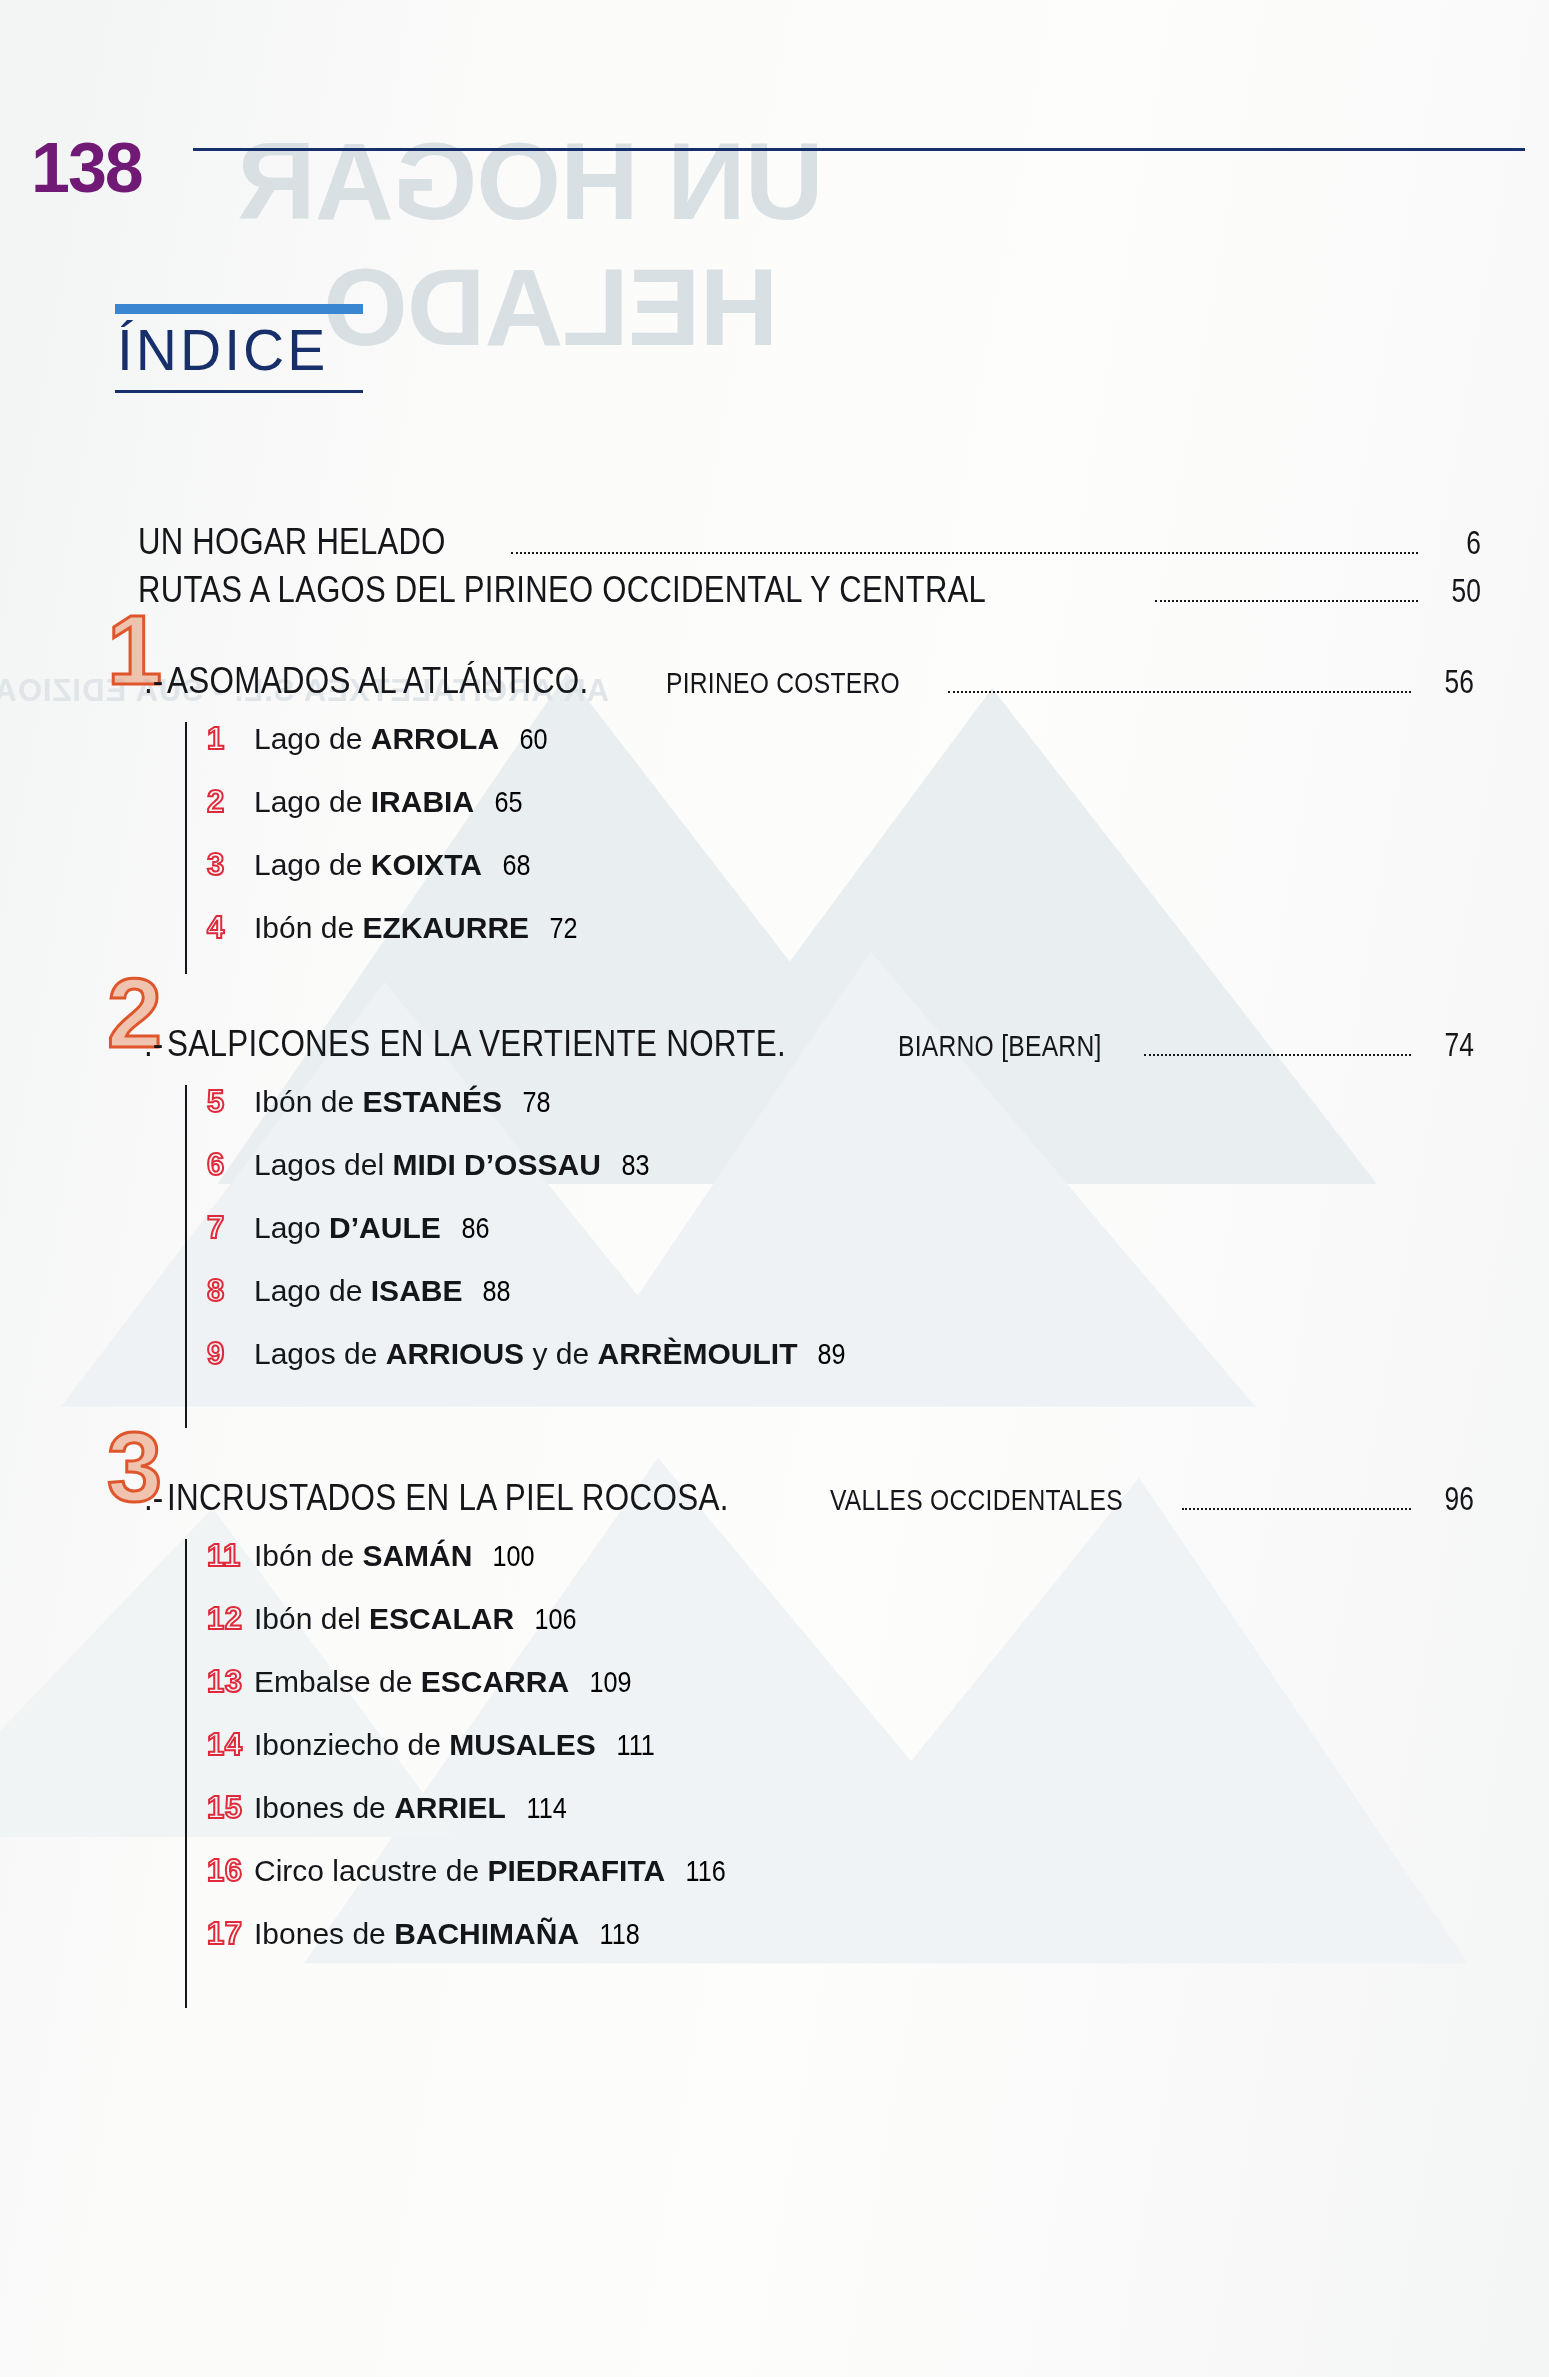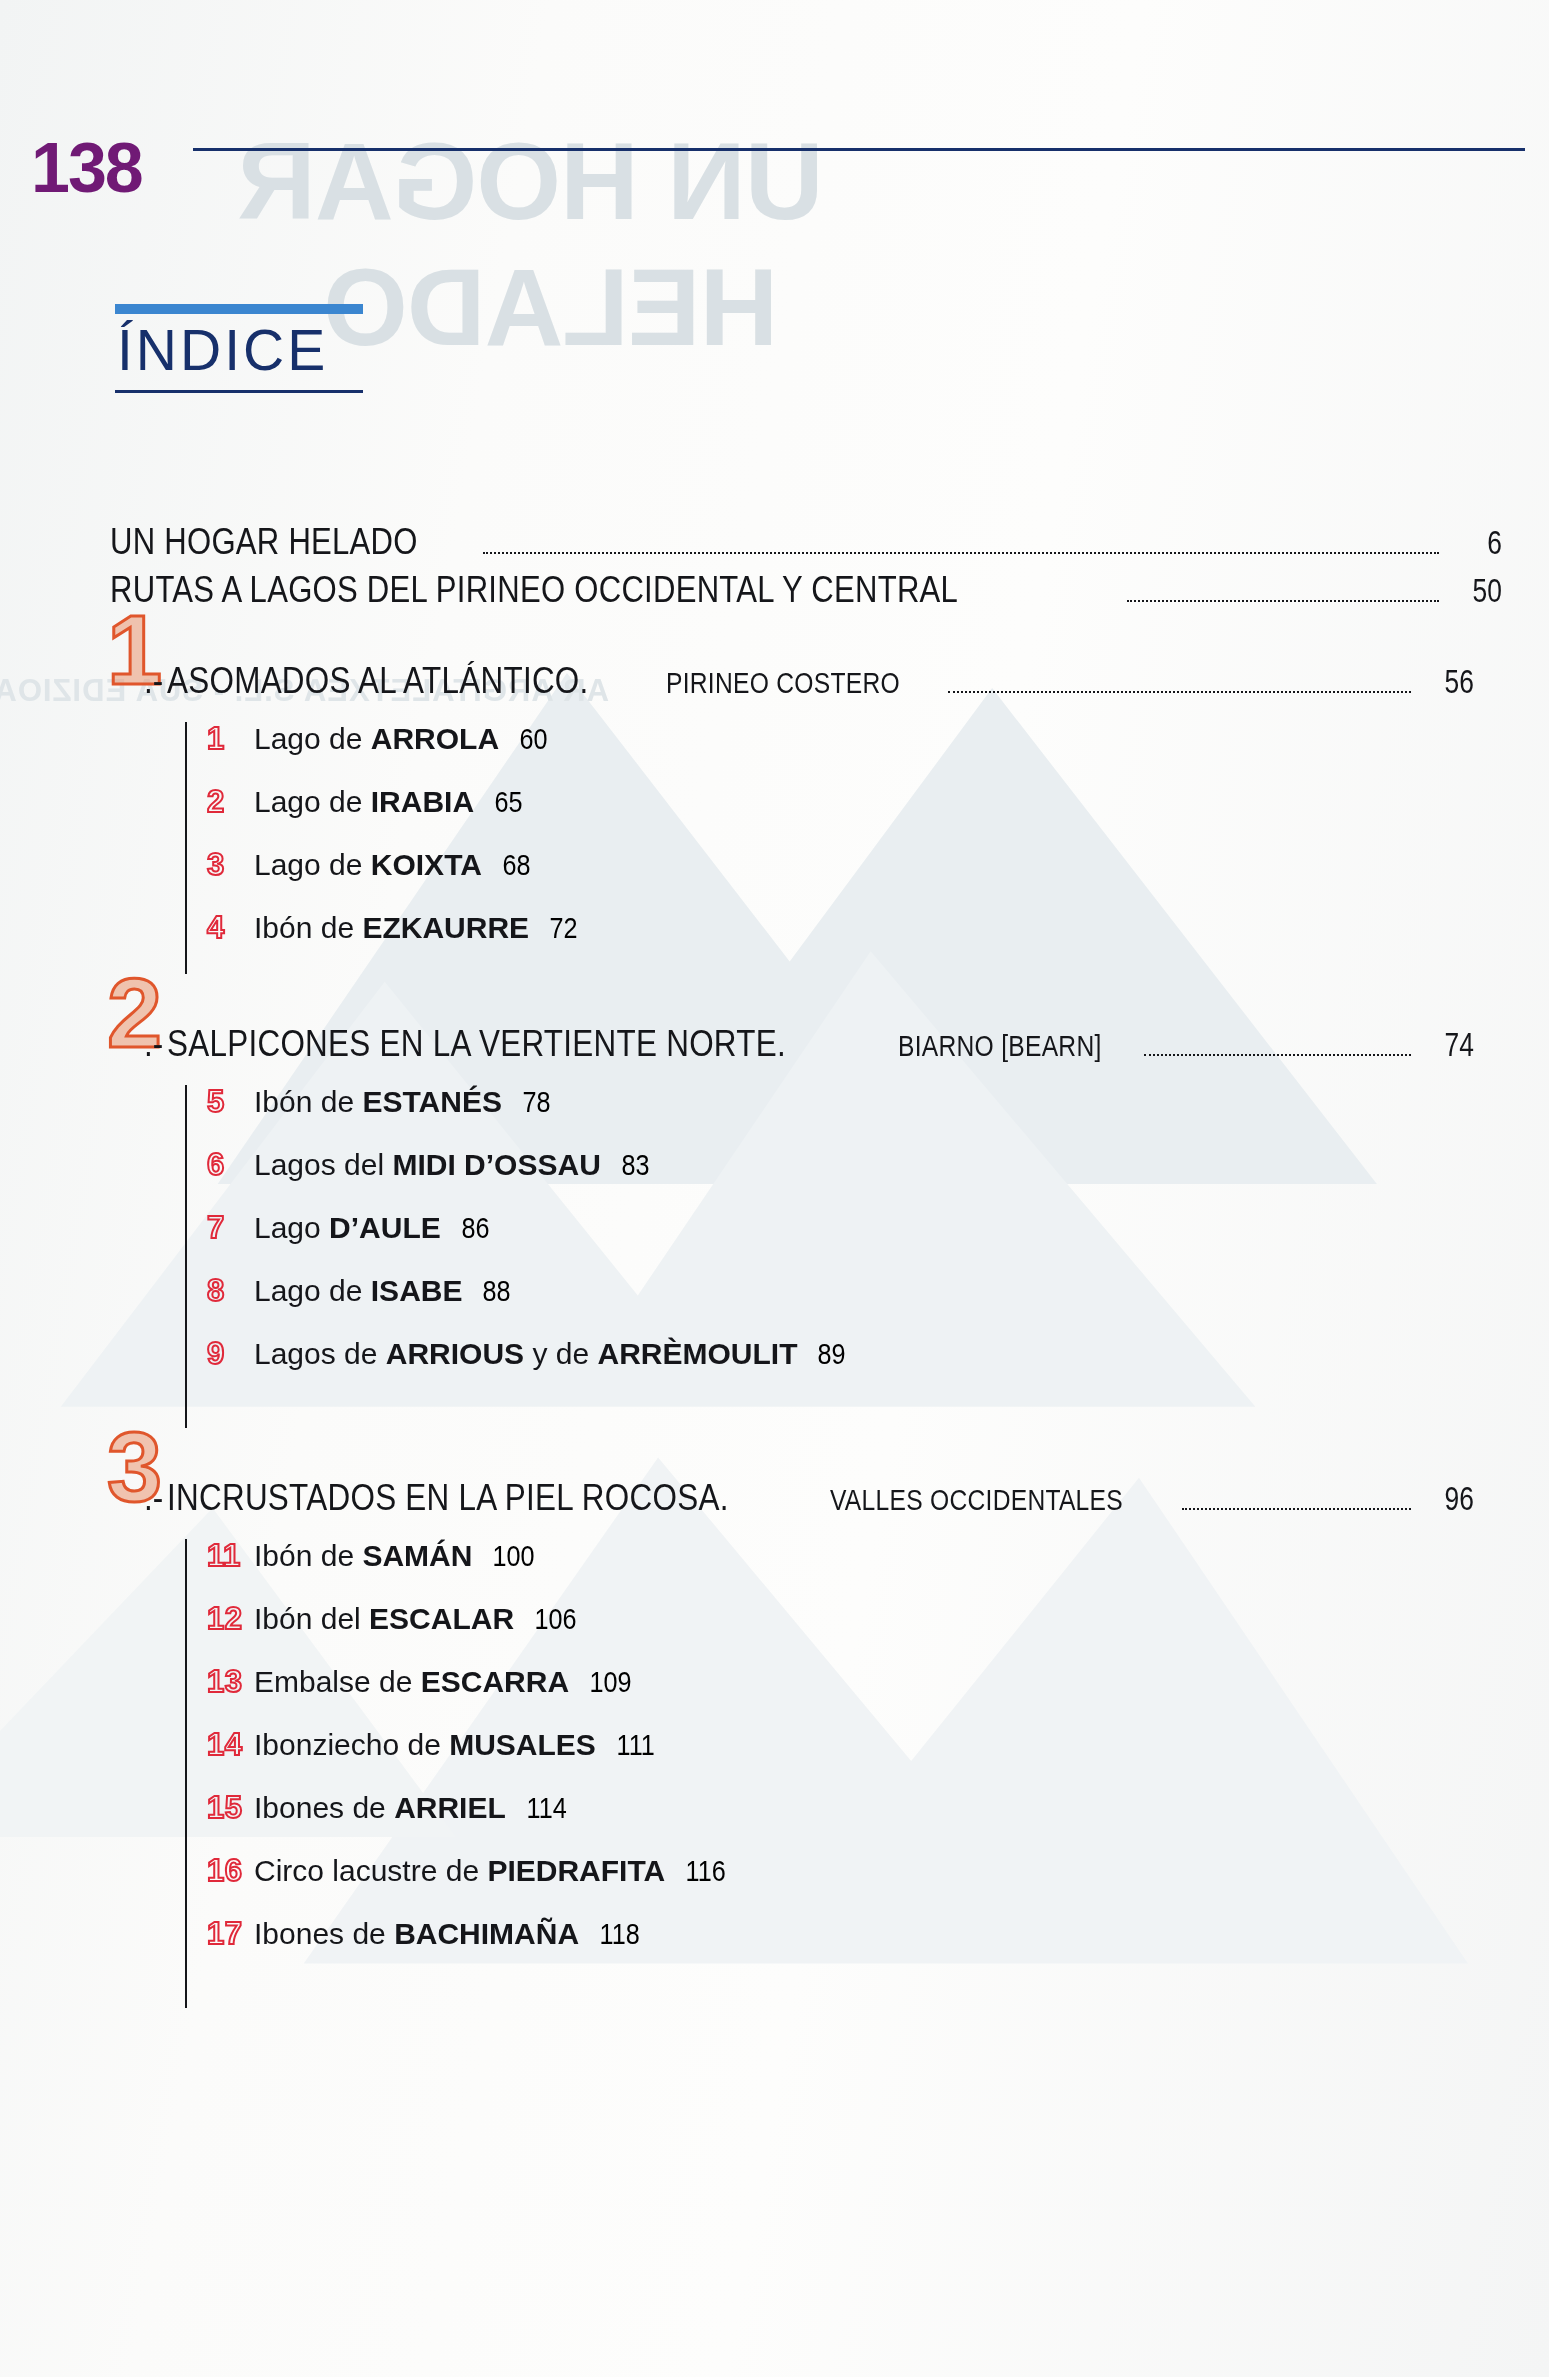--- a/index.html
+++ b/index.html
@@ -144,21 +144,22 @@
   .row .pg {
     flex: 0 0 auto;
     text-align: right;
     color: #15161a;
     font-weight: 400;
   }
 
   
   .front {
     padding-left: 110px;
-    padding-right: 48px;
+    padding-right: 69px;
+    margin-left: 28px;
   }
   .front .label {
     font-size: 37px;
     font-weight: 400;
     color: #15161a;
     letter-spacing: 0.3px;
     transform: scaleX(0.84);
     transform-origin: left bottom;
     white-space: nowrap;
   }

